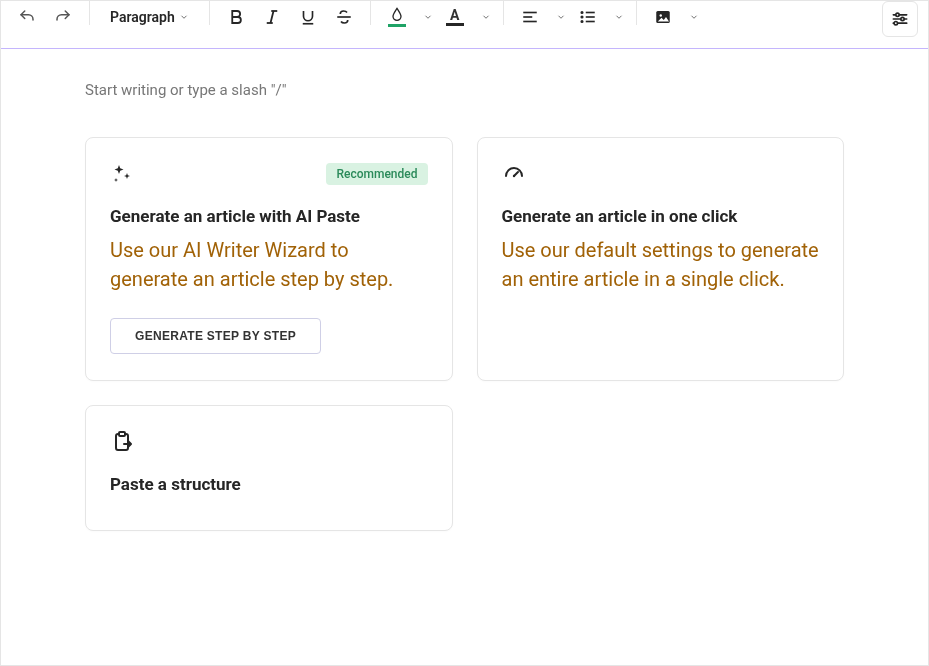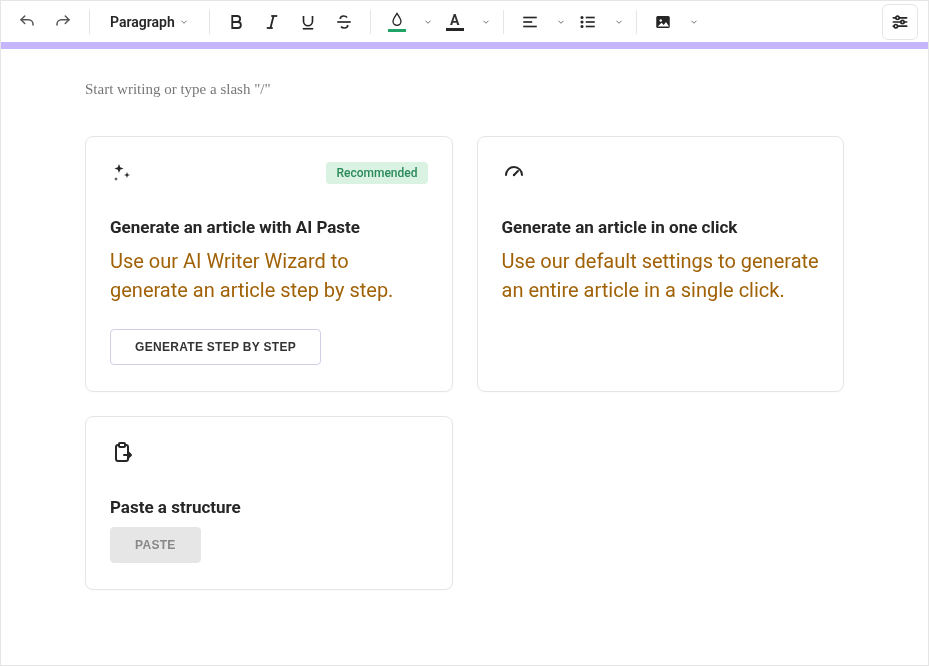--- a/index.html
+++ b/index.html
@@ -9,24 +9,24 @@
     color:#262626;
     background:#fff;
     width:929px;
     height:666px;
     overflow:hidden;
     border:1px solid #e5e5e5;
   }
   
   .toolbar {
     display:flex;
-    align-items:center;
+    align-items:flex-start;
     height:48px;
     padding:0 10px;
-    border-bottom:7px solid #c4b5fd;
+    border-bottom:1px solid #c4b5fd;
     gap:4px;
     position:relative;
   }
   .tb-btn {
     display:flex;
     align-items:center;
     justify-content:center;
     min-width:32px;
     height:32px;
     border-radius:4px;
@@ -77,40 +77,39 @@
   }
 
   
   .editor-area {
     padding: 32px 84px;
   }
   .placeholder {
     color:#777;
     font-size:15px;
     margin-bottom:38px;
-    font-family:Liberation Serif, serif;
   }
   .cards {
     display:grid;
     grid-template-columns: 1fr 1fr;
     gap:24px;
     max-width:800px;
   }
   .card {
     border:1px solid #e5e5e5;
     border-radius:8px;
     padding:22px 24px 26px 24px;
     box-shadow: 0 1px 2px rgba(0,0,0,0.02);
     background:#fff;
   }
   .card-head {
     display:flex;
     align-items:center;
     justify-content:space-between;
-    margin-bottom:30px;
+    margin-bottom:18px;
     height:28px;
   }
   .card-icon { color:#262626; }
   .badge {
     background:#d9f2e2;
     color:#2b8a5a;
     font-size:12px;
     font-weight:500;
     padding:4px 10px;
     border-radius:4px;
@@ -340,17 +339,16 @@
         <span class="card-icon">
           <svg width="24" height="24" viewBox="0 0 24 24" fill="none" stroke="#262626" stroke-width="2" stroke-linecap="round" stroke-linejoin="round">
             <rect x="6" y="4" width="12" height="16" rx="2"></rect>
             <rect x="9" y="2" width="6" height="4" rx="1" fill="#fff"></rect>
             <path d="M14 14h6"></path>
               <path d="M18 11l3 3-3 3"></path>
           </svg>
         </span>
       </div>
       <div class="card-title">Paste a structure</div>
-      <button class="card-btn disabled">PASTE</button>
     </div>
 
   </div>
 </div>
 
 </body></html>

